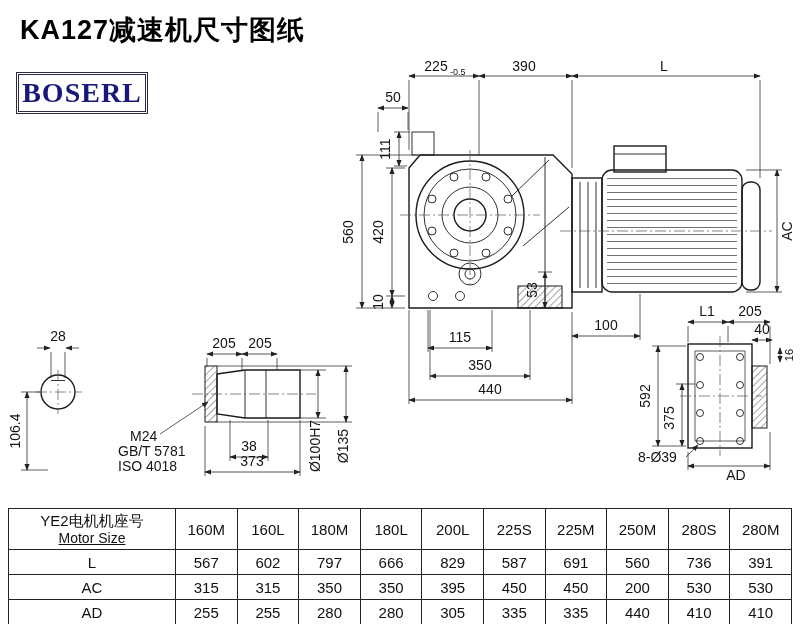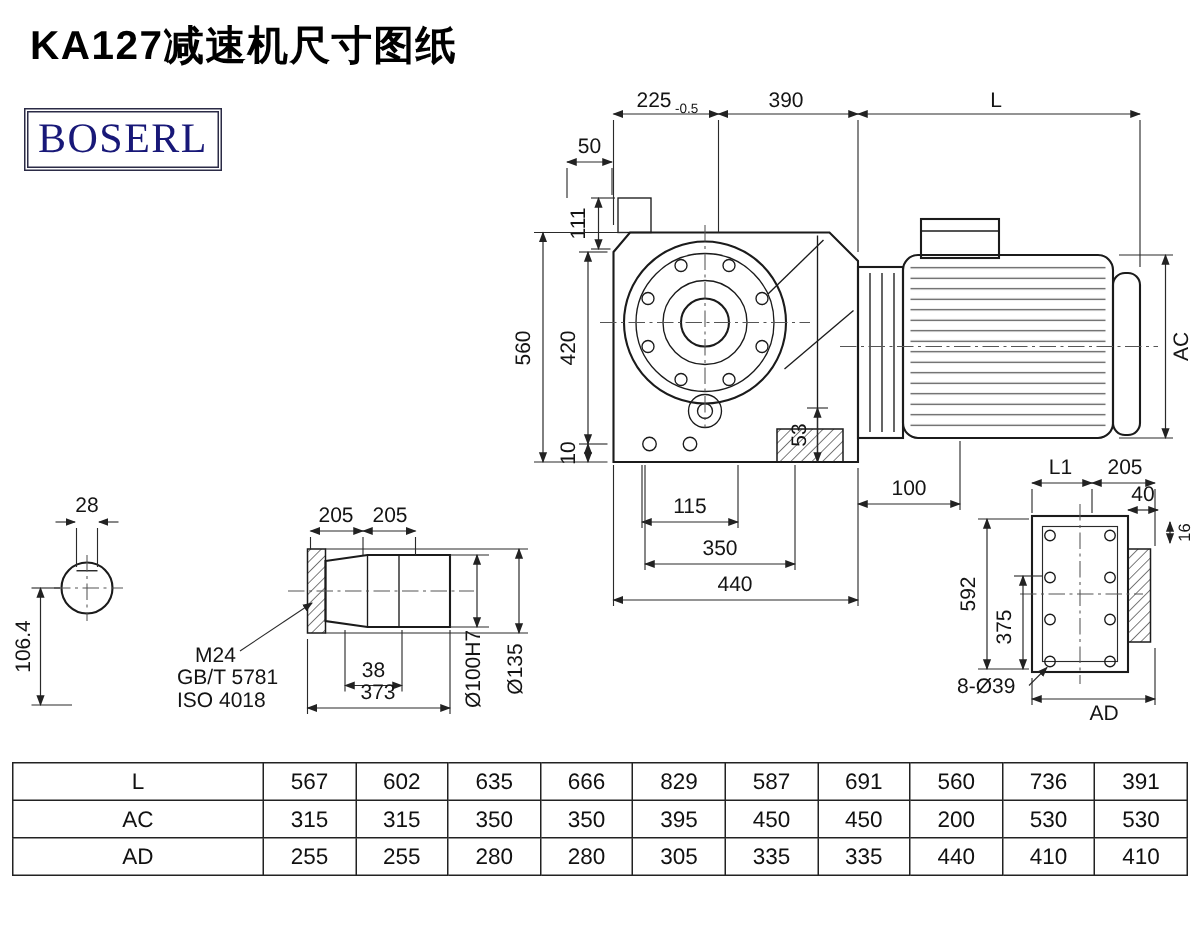--- a/index.html
+++ b/index.html
@@ -3,21 +3,21 @@
 <meta charset="utf-8">
 <style>
   html,body { margin:0; padding:0; background:#fff; }
   .sheet { position:relative; width:800px; height:624px; background:#fff; overflow:hidden;
            font-family:"Liberation Sans",sans-serif; }
   .title { position:absolute; left:20px; top:12px; font-weight:bold; font-size:27px;
            color:#000; letter-spacing:1px; font-family:"Liberation Sans",sans-serif; }
   .logo { position:absolute; left:16px; top:72px; width:132px; height:42px;
           border:3px double #2b2b46; display:flex; align-items:center; justify-content:center;
           background:#fff; box-sizing:border-box; }
-  .logo span { font-family:"Liberation Serif",serif; font-weight:normal; font-size:28px;
+  .logo span { font-family:"Liberation Serif",serif; font-weight:bold; font-size:28px;
                color:#181878; letter-spacing:1px; }
   svg.draw { position:absolute; left:0; top:0; }
   .ln   { stroke:#1b1b1b; stroke-width:1.4; fill:none; }
   .ln2  { stroke:#1b1b1b; stroke-width:0.9; fill:none; }
   .thin { stroke:#2a2a2a; stroke-width:0.75; fill:none; }
   .cl   { stroke:#555; stroke-width:0.7; fill:none; stroke-dasharray:11 3 2 3; }
   .dim  { stroke:#2a2a2a; stroke-width:0.8; fill:none;
           marker-start:url(#ar); marker-end:url(#ar); }
   text.d  { font:14px "Liberation Sans",sans-serif; fill:#141414; }
   text.sm { font:11px "Liberation Sans",sans-serif; fill:#141414; }
@@ -249,25 +249,41 @@
       <line class="thin" x1="686" y1="457" x2="698" y2="445" marker-end="url(#ar)"></line>
       <line class="thin" x1="688" y1="452" x2="688" y2="470"></line>
       <line class="thin" x1="770" y1="432" x2="770" y2="470"></line>
       <line class="dim" x1="688" y1="466" x2="770" y2="466"></line>
       <text class="d" x="736" y="480" text-anchor="middle">AD</text>
     </g>
   </svg>
 
   <table class="spec">
     <tbody>
+        <tr class="hdr">
+      <td class="c0">
+        <div class="h1">YE2电机机座号</div>
+        <div class="h2">Motor Size</div>
+      </td>
+      <td>160M</td>
+      <td>160L</td>
+      <td>180M</td>
+      <td>180L</td>
+      <td>200L</td>
+      <td>225S</td>
+      <td>225M</td>
+      <td>250M</td>
+      <td>280S</td>
+      <td>280M</td>
+    </tr>
     <tr>
       <td class="c0">L</td>
       <td>567</td>
       <td>602</td>
-      <td>635</td>
+      <td>797</td>
       <td>666</td>
       <td>829</td>
       <td>587</td>
       <td>691</td>
       <td>560</td>
       <td>736</td>
       <td>391</td>
     </tr>
     <tr>
       <td class="c0">AC</td>

